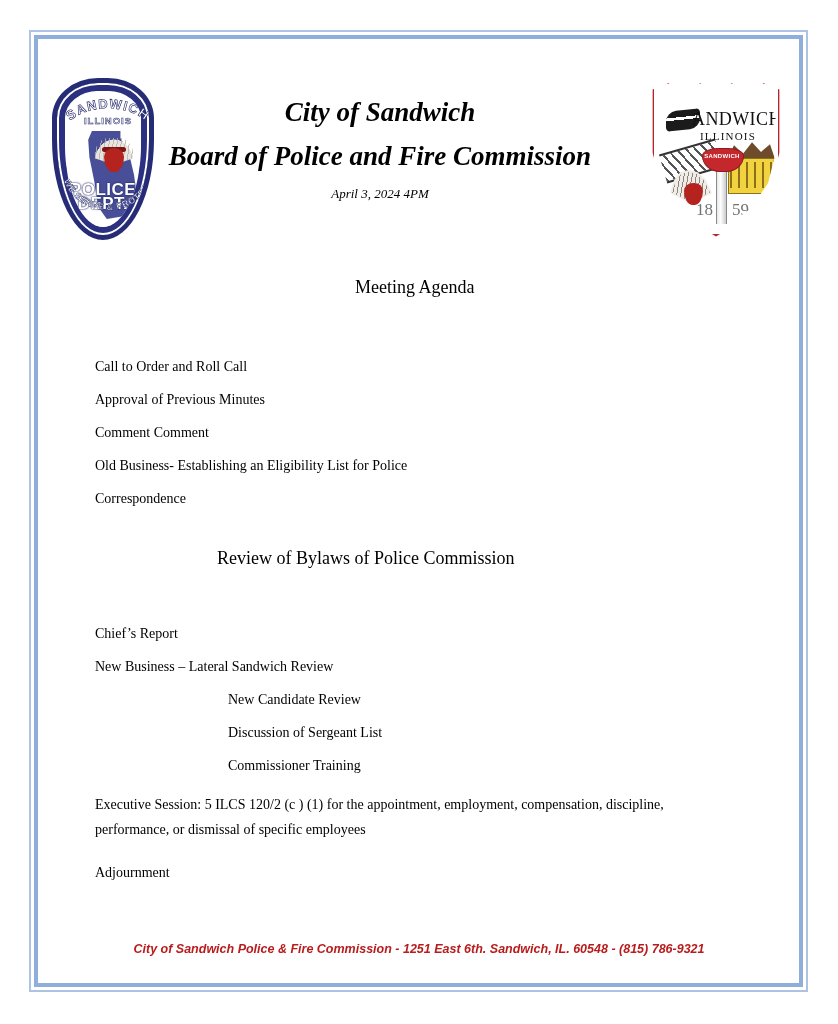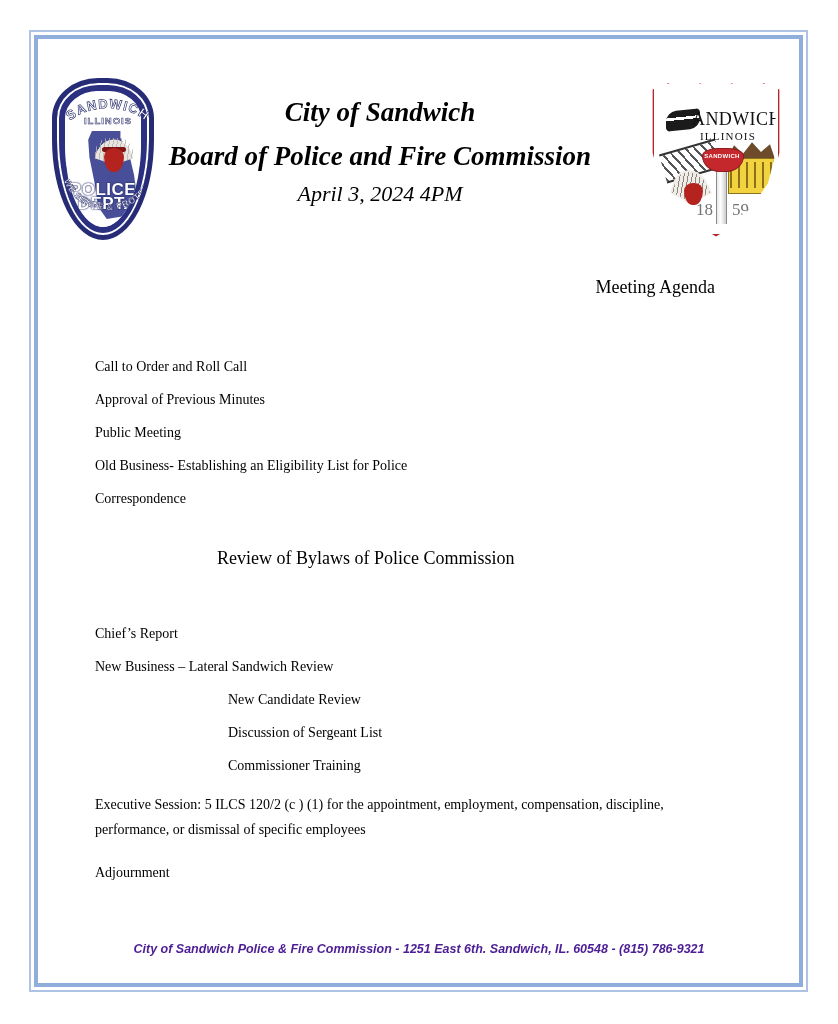--- a/index.html
+++ b/index.html
@@ -49,21 +49,21 @@
   .title-line {
     font-weight: bold;
     font-style: italic;
     font-size: 27px;
     line-height: 44px;
     white-space: nowrap;
   }
   .title-line.second { font-size: 27px; }
   .subtitle {
     font-style: italic;
-    font-size: 22px;
+    font-size: 13px;
     line-height: 28px;
     margin-top: 2px;
   }
 
   
   .patch {
     position: absolute;
     left: 52px; top: 78px;
     width: 102px; height: 162px;
   }
@@ -290,21 +290,20 @@
     left: 95px; top: 276px;
     width: 620px;
   }
   .centered-line {
     font-size: 18px;
     line-height: 22px;
   }
   .agenda-heading {
     padding-left: 260px;
     margin-bottom: 52px;
-    text-align: right;
   }
   .item {
     font-size: 14px;
     line-height: 33px;
     white-space: nowrap;
   }
   .item.para {
     white-space: normal;
     line-height: 25px;
     margin-top: 10px;
@@ -322,21 +321,21 @@
   
   .footer {
     position: absolute;
     left: 0; right: 0;
     top: 942px;
     text-align: center;
     font-family: "Liberation Sans", "DejaVu Sans", sans-serif;
     font-style: italic;
     font-weight: bold;
     font-size: 12.5px;
-    color: #4c1d95;
+    color: #b91c1c;
   }
 </style>
 </head>
 <body>
 
 <div class="page">
 
   <div class="frame-outer"></div>
   <div class="frame-inner"></div>
 
@@ -406,21 +405,21 @@
     <div class="subtitle">April 3, 2024 4PM</div>
   </div>
 
   <div class="body-wrap">
 
     <div class="centered-line agenda-heading">Meeting Agenda</div>
 
     <div>
       <div class="item">Call to Order and Roll Call</div>
       <div class="item">Approval of Previous Minutes</div>
-      <div class="item">Public Meeting</div>
+      <div class="item">Comment Comment</div>
       <div class="item">Old Business- Establishing an Eligibility List for Police</div>
       <div class="item">Correspondence</div>
     </div>
 
     <div class="bylaws-line">Review of Bylaws of Police Commission</div>
 
     <div>
       <div class="item">Chief’s Report</div>
       <div class="item">New Business – Lateral Sandwich Review</div>
     </div>

